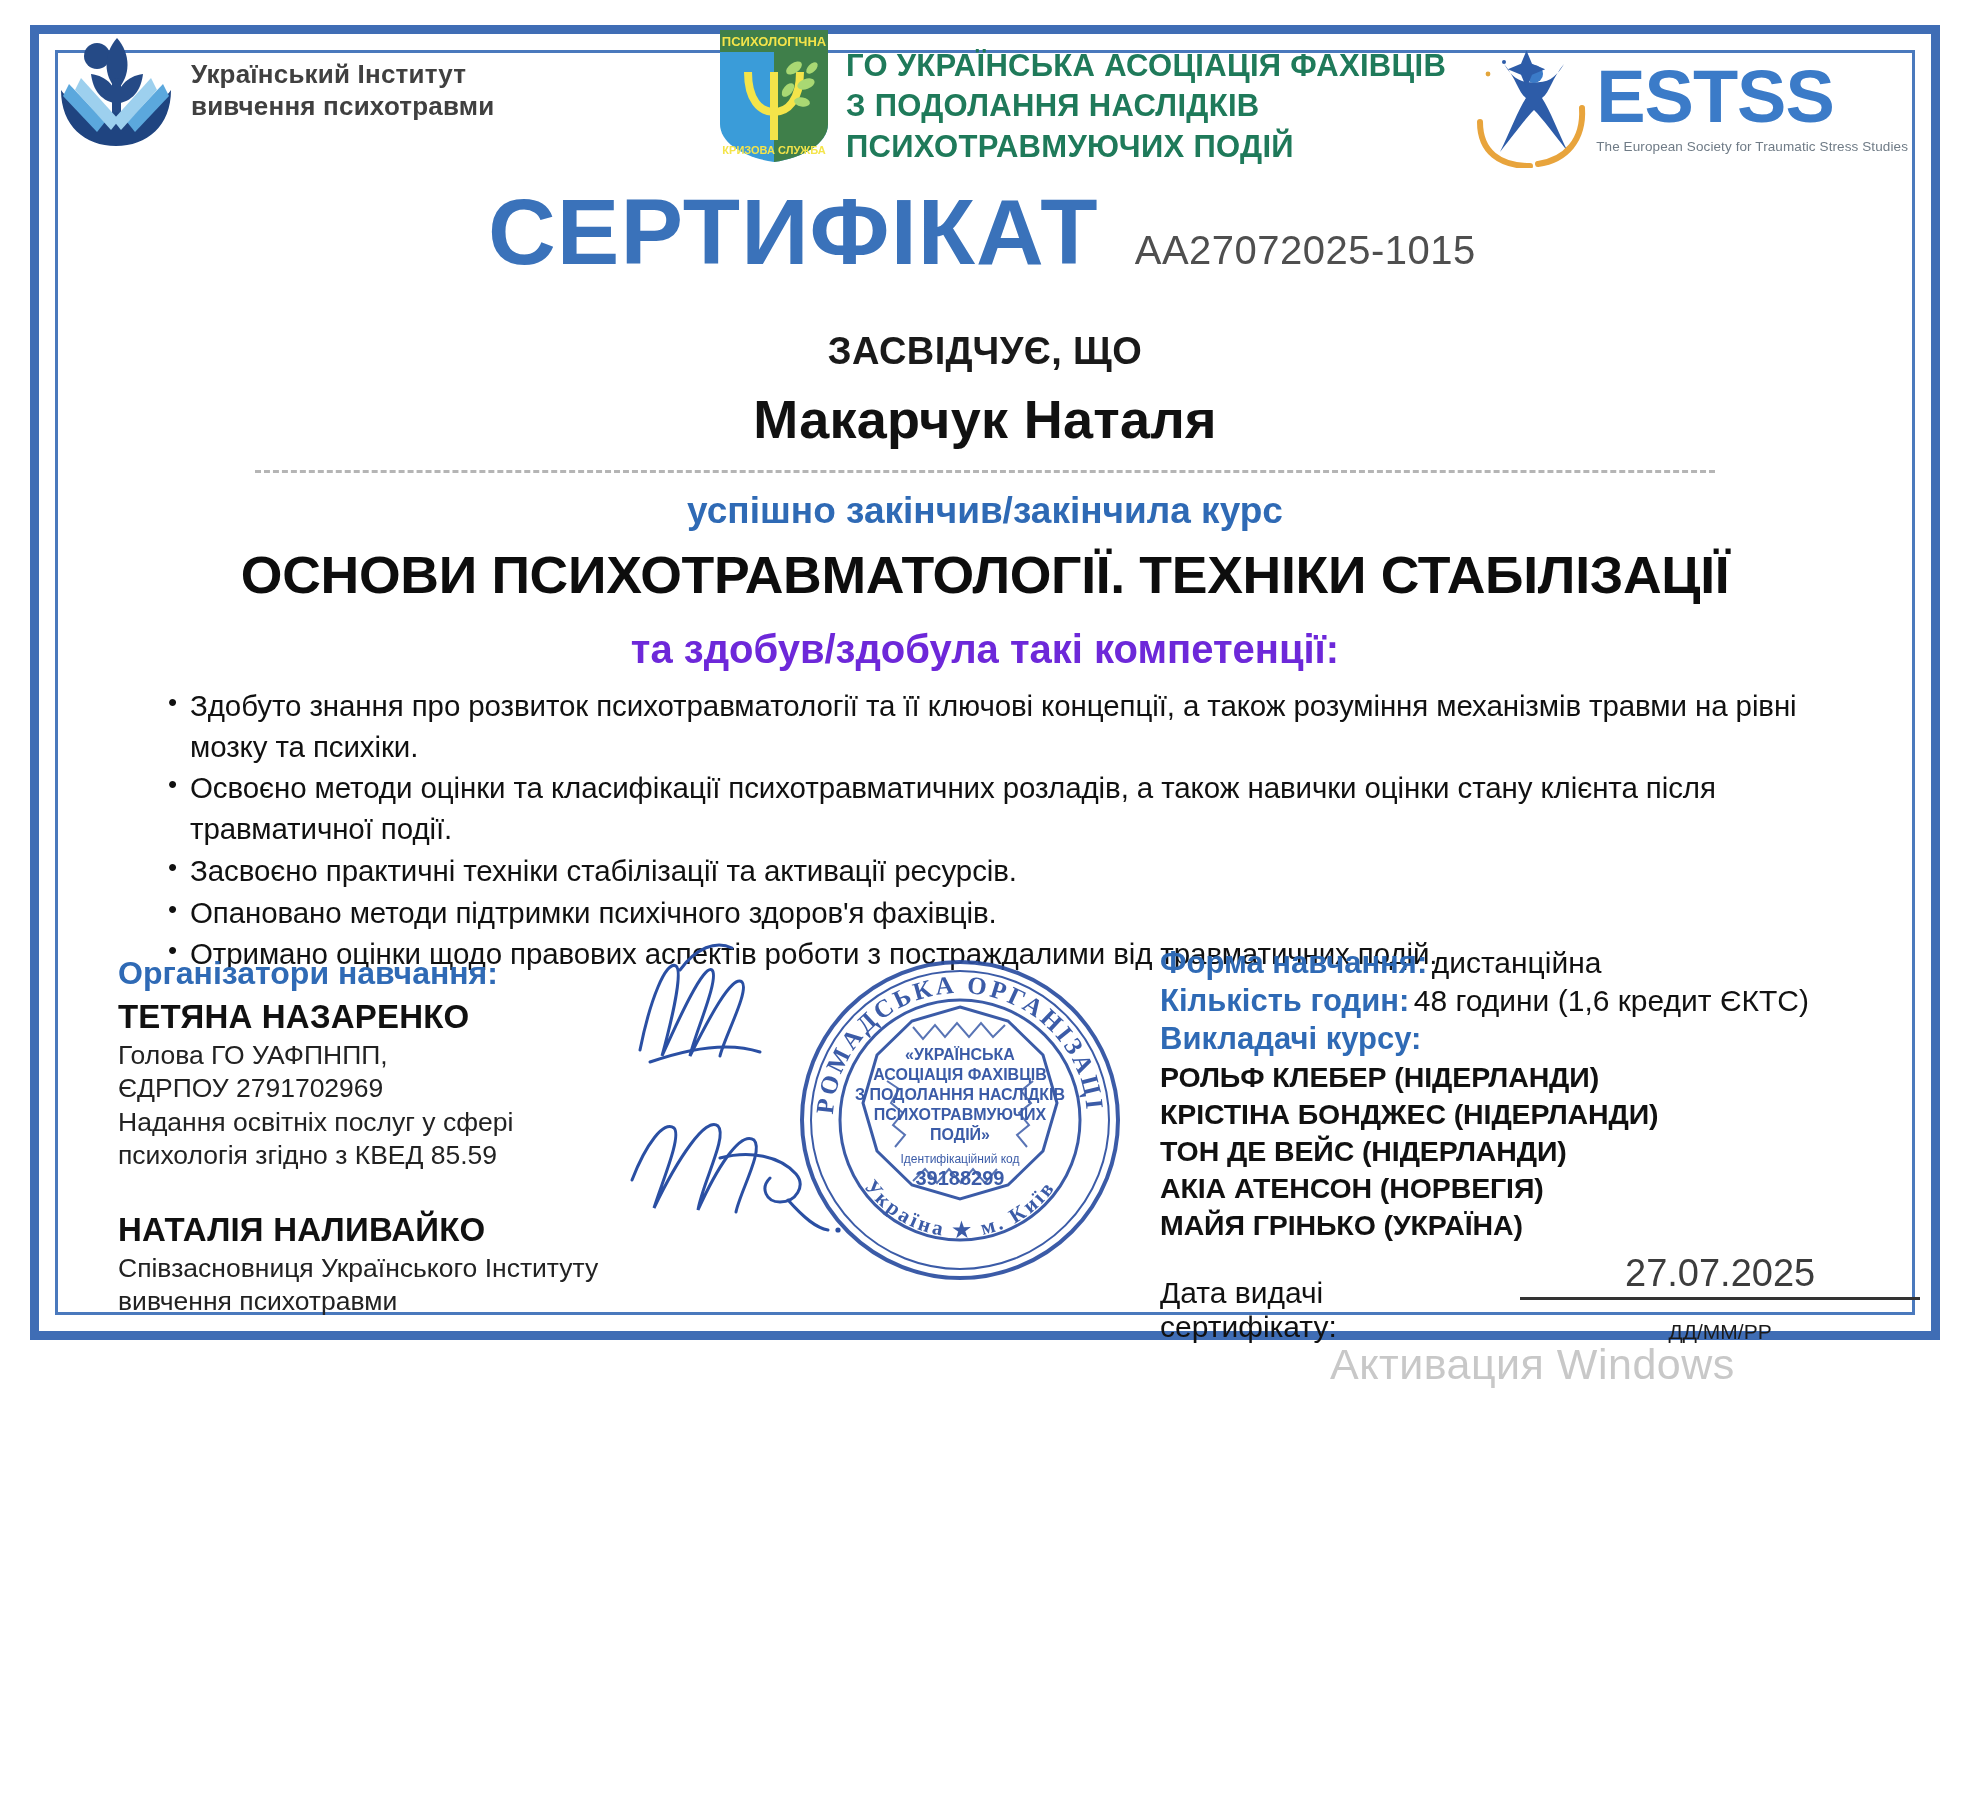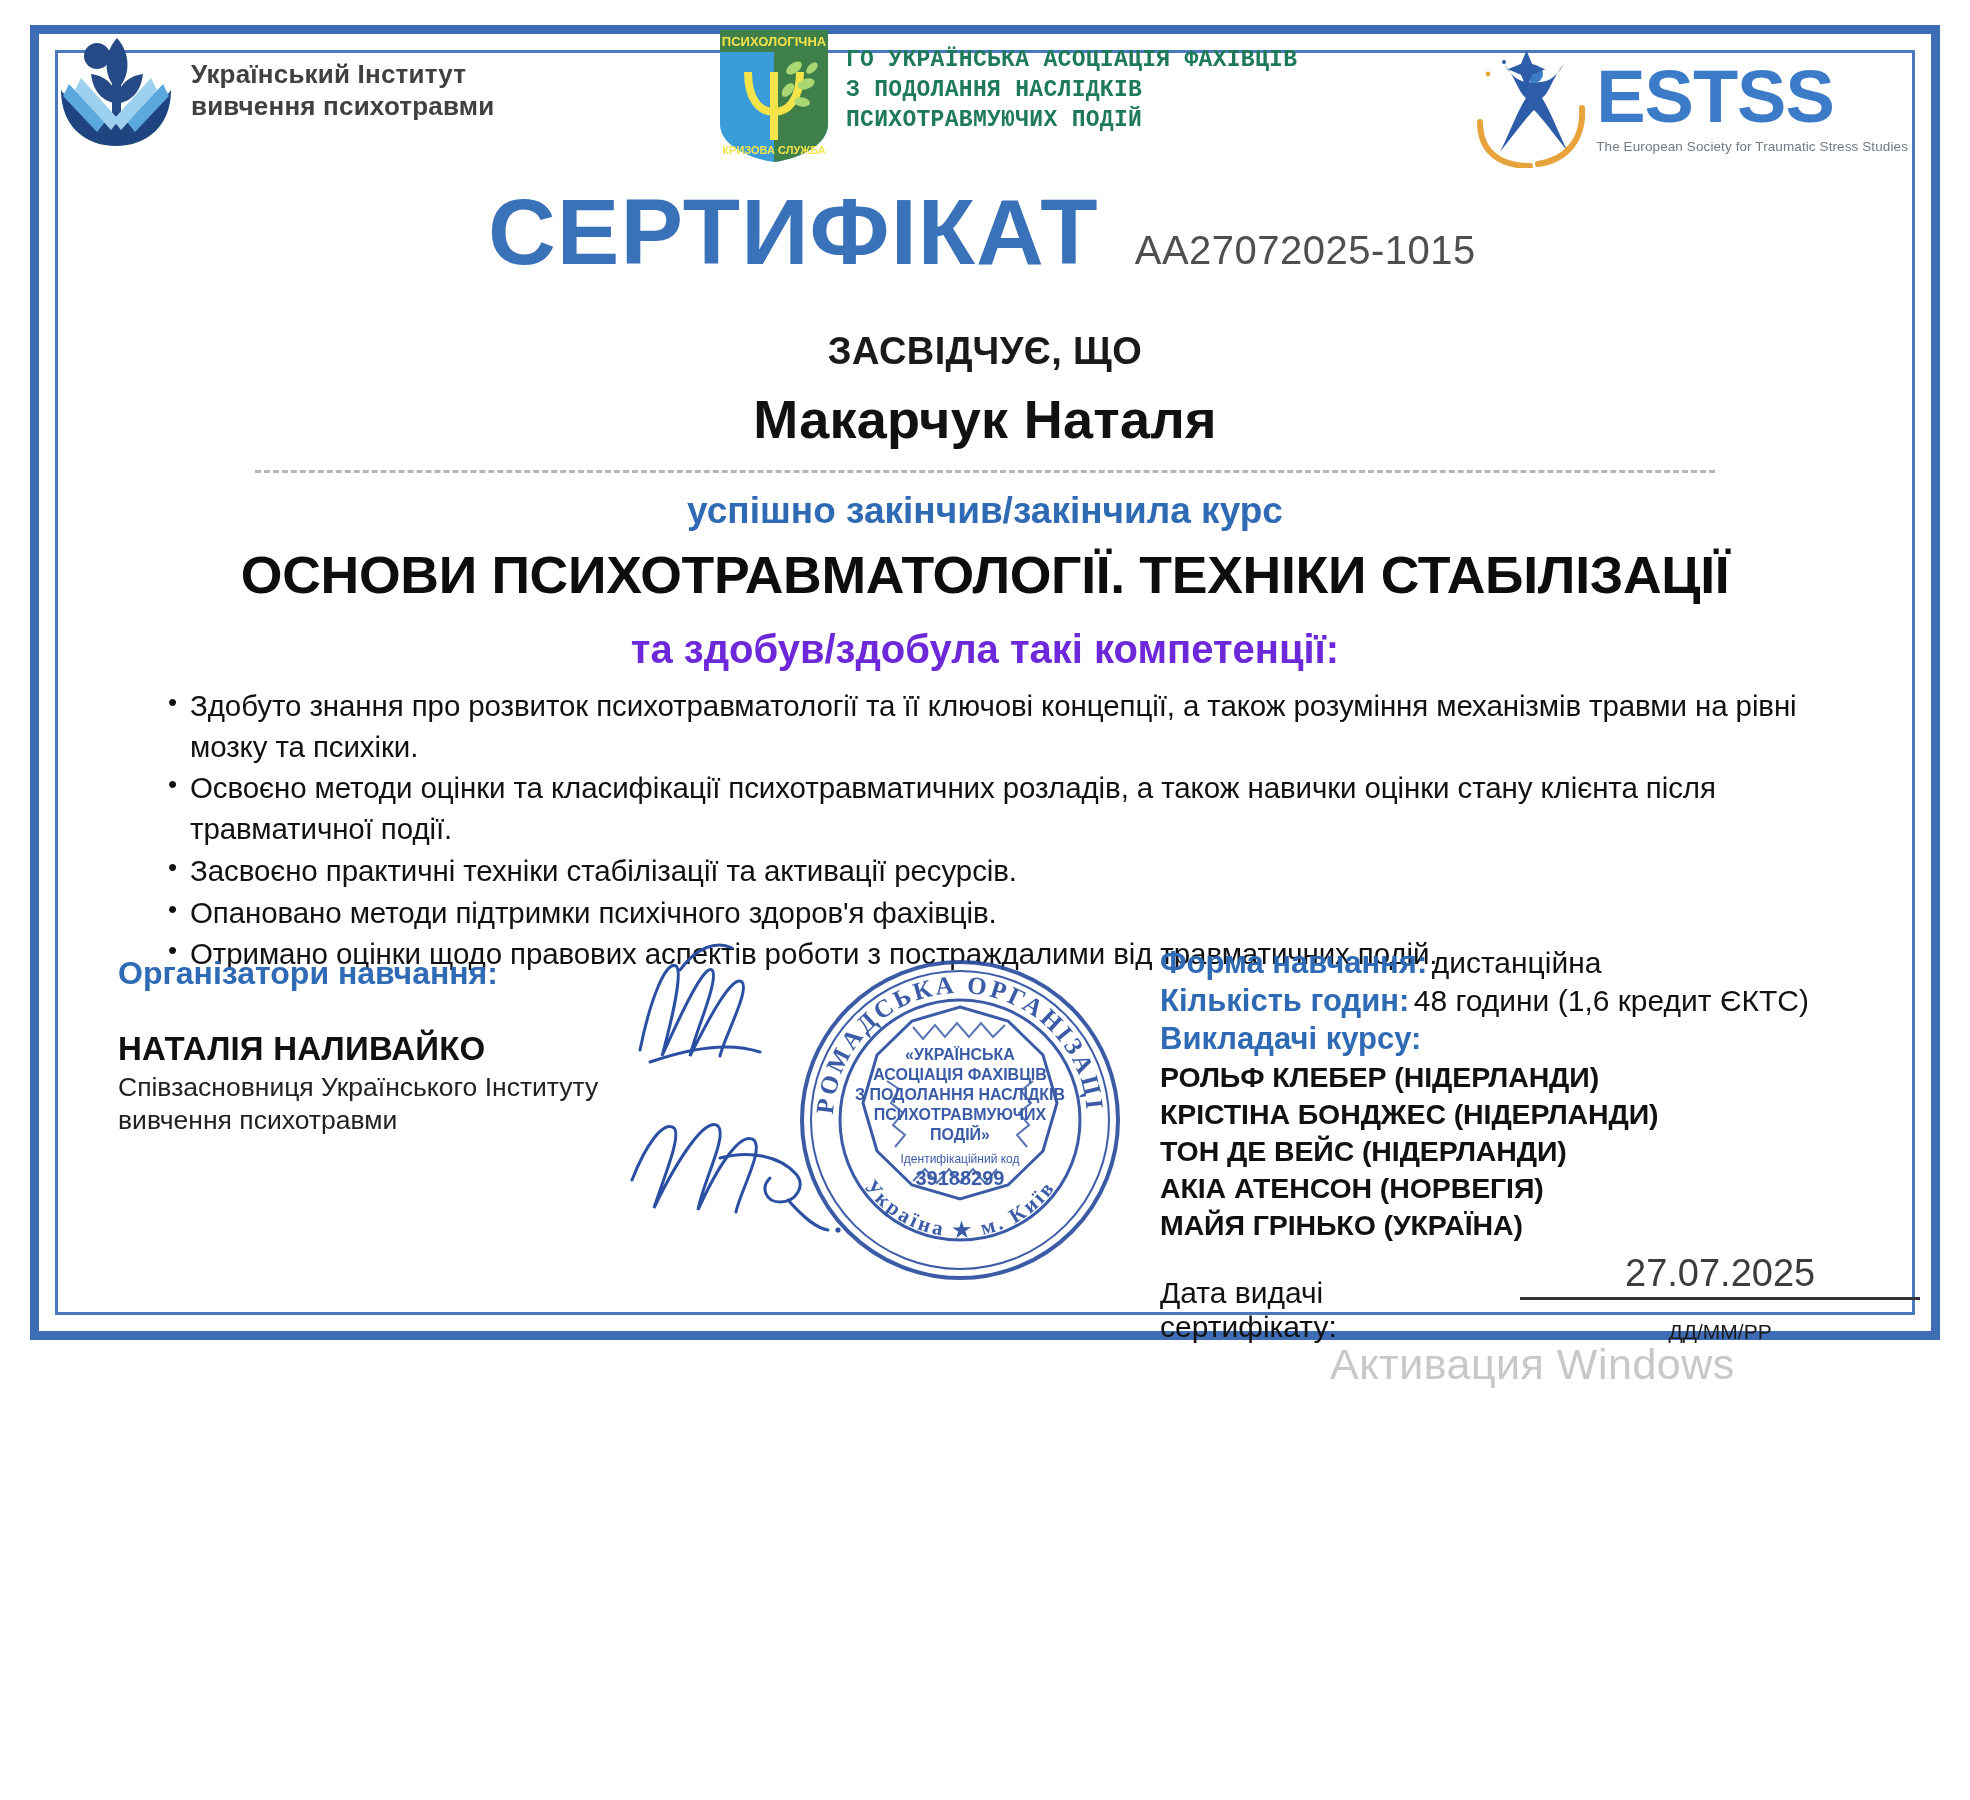--- a/index.html
+++ b/index.html
@@ -39,21 +39,21 @@
   #logo-uipt .mark { width: 122px; height: 112px; flex: none; }
   #logo-uipt .txt {
     margin-left: 14px; color: #404040; font-weight: bold;
     font-size: 26px; line-height: 1.24; letter-spacing: .2px;
   }
 
   #logo-uafpnpp { position: absolute; left: 718px; top: 0px; display: flex; align-items: flex-start; }
   #logo-uafpnpp .shield { width: 112px; height: 136px; flex: none; }
   #logo-uafpnpp .txt {
     margin-left: 16px; margin-top: 18px; color: #1f7a5a; font-weight: bold;
-    font-size: 23px; line-height: 1.30; letter-spacing: .3px; font-family: Liberation Mono, monospace;
+    font-size: 31px; line-height: 1.30; letter-spacing: .3px;
   }
 
   #logo-estss { position: absolute; right: 62px; top: 20px; display: flex; align-items: center; }
   #logo-estss .figure { width: 120px; height: 120px; flex: none; }
   #logo-estss .estss-text { margin-left: 2px; }
   #logo-estss .estss-word {
     color: #3b7bc8; font-weight: bold; font-size: 74px; line-height: .95;
     letter-spacing: -1px; font-family: "Liberation Sans", sans-serif;
   }
   #logo-estss .estss-sub {
@@ -270,20 +270,29 @@
     <ul id="competencies-list">
       <li>Здобуто знання про розвиток психотравматології та її ключові концепції, а також розуміння механізмів травми на рівні мозку та психіки.</li>
       <li>Освоєно методи оцінки та класифікації психотравматичних розладів, а також навички оцінки стану клієнта після травматичної події.</li>
       <li>Засвоєно практичні техніки стабілізації та активації ресурсів.</li>
       <li>Опановано методи підтримки психічного здоров'я фахівців.</li>
       <li>Отримано оцінки щодо правових аспектів роботи з постраждалими від травматичних подій.</li>
     </ul>
 
     <div id="organizers">
       <div id="organizers-head">Організатори навчання:</div>
+      <div id="organizer-1">
+        <div class="org-name">ТЕТЯНА НАЗАРЕНКО</div>
+        <div class="org-role">
+          <div>Голова ГО УАФПНПП,</div>
+          <div>ЄДРПОУ 2791702969</div>
+          <div>Надання освітніх послуг у сфері</div>
+          <div>психологія згідно з КВЕД 85.59</div>
+        </div>
+      </div>
       <div id="organizer-2">
         <div class="org-name">НАТАЛІЯ НАЛИВАЙКО</div>
         <div class="org-role">
           <div>Співзасновниця Українського Інституту</div>
           <div>вивчення психотравми</div>
         </div>
       </div>
     </div>
 
     <svg id="signatures" viewBox="0 0 290 360">

